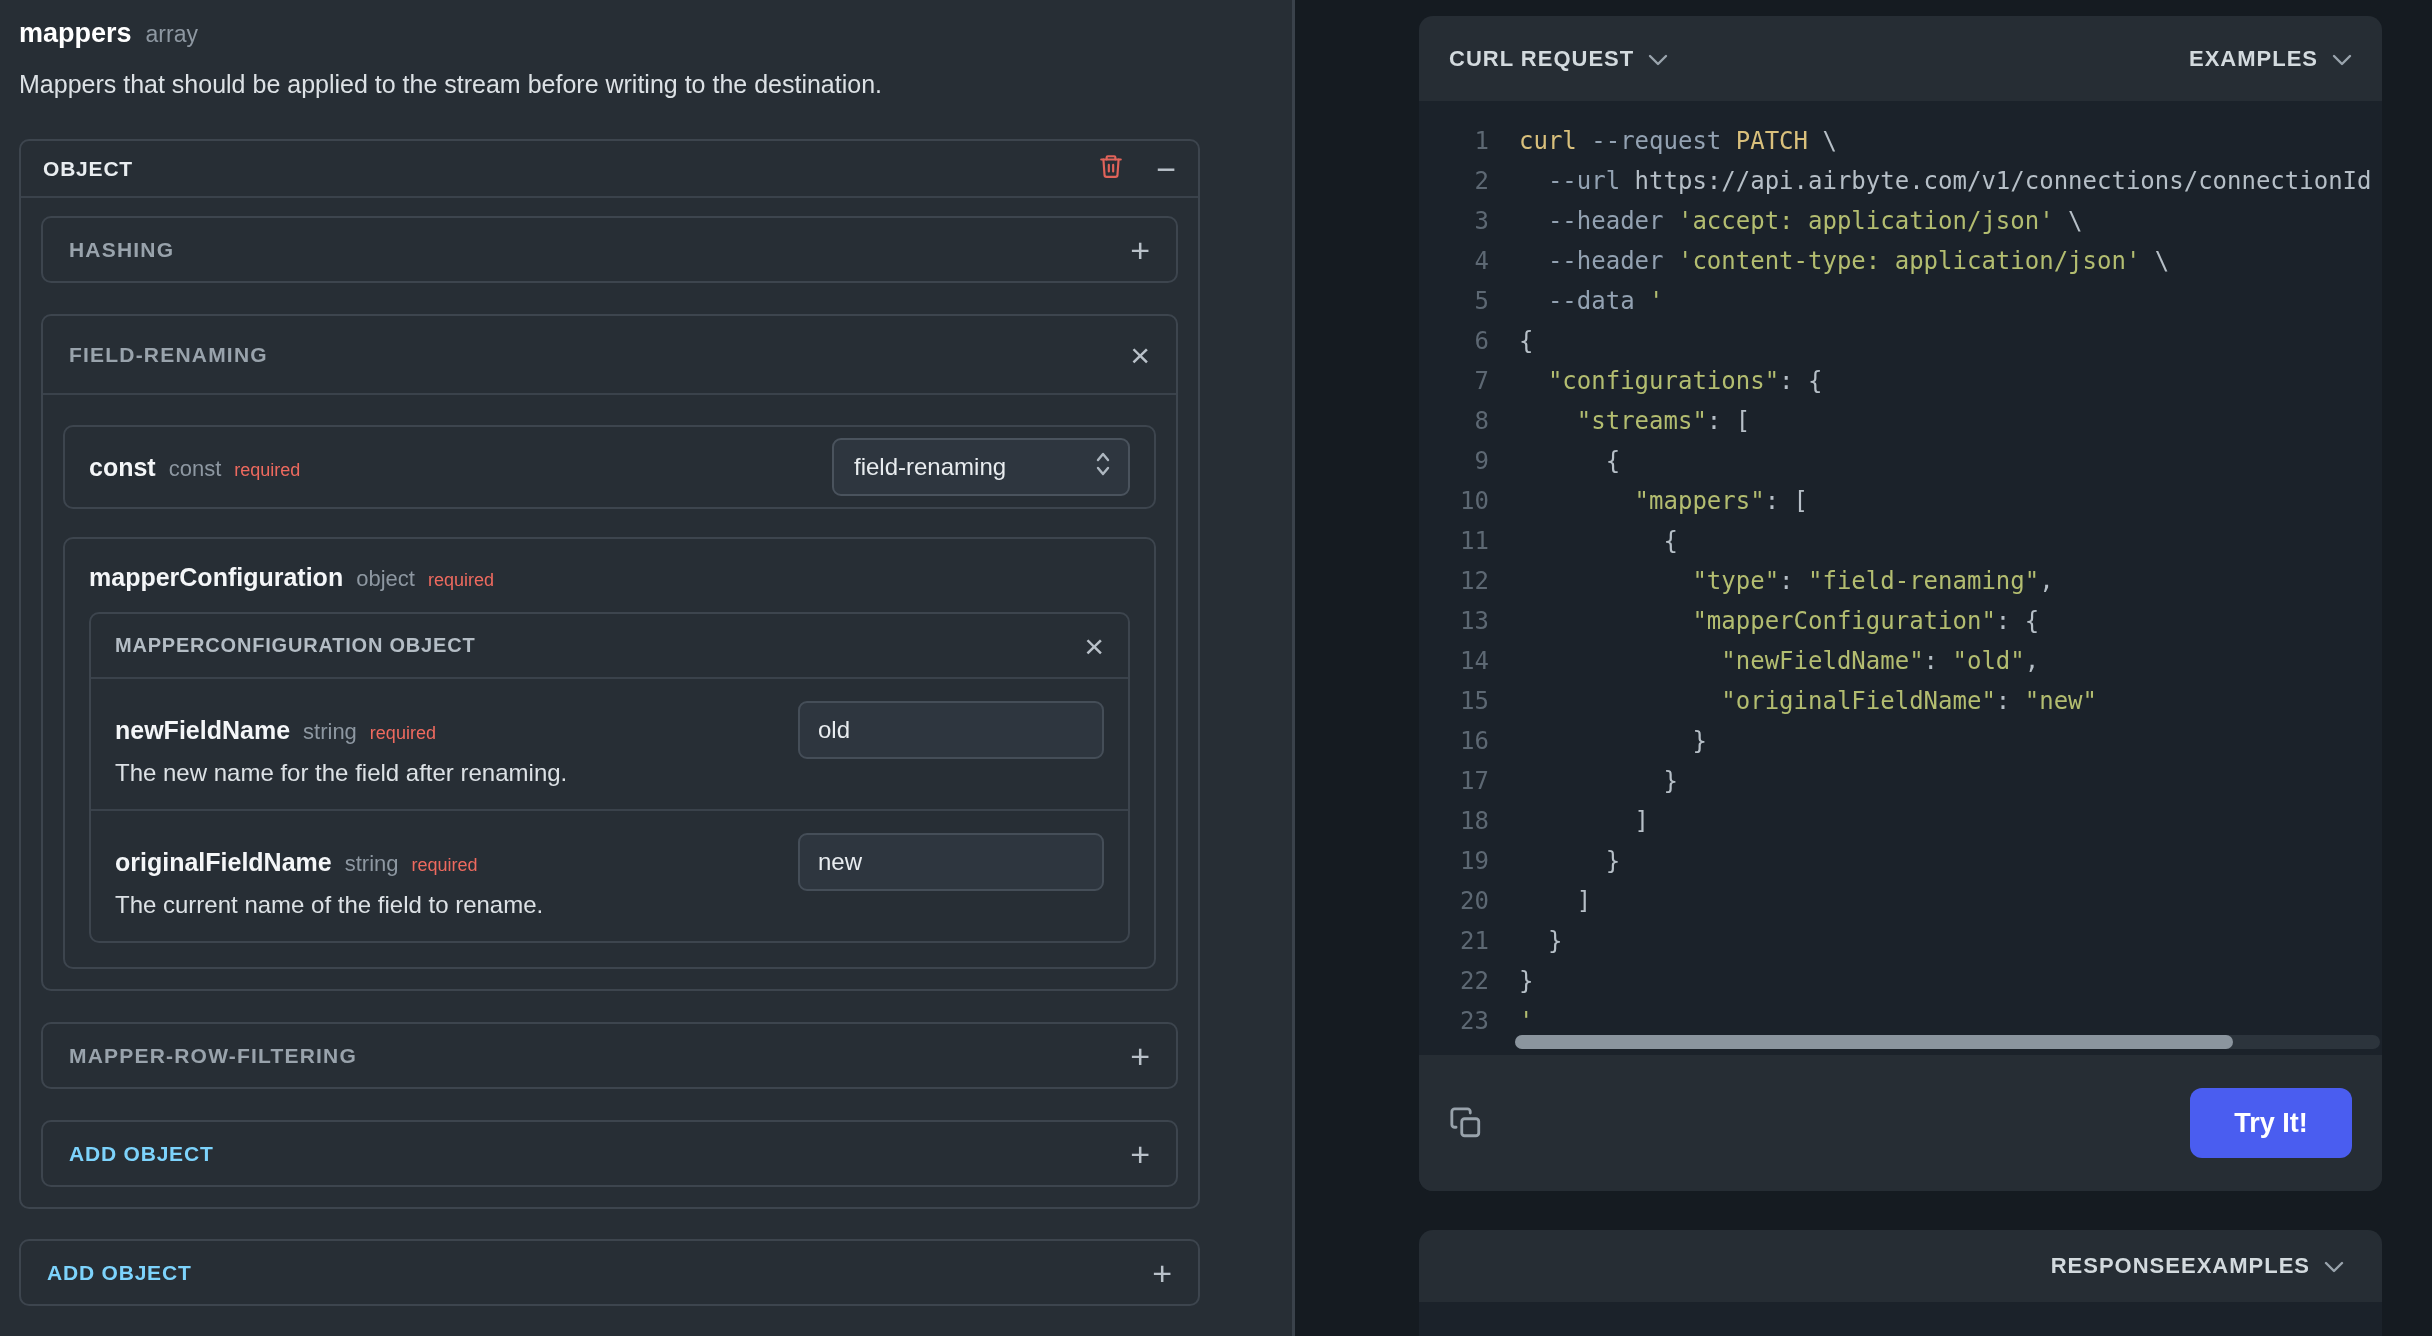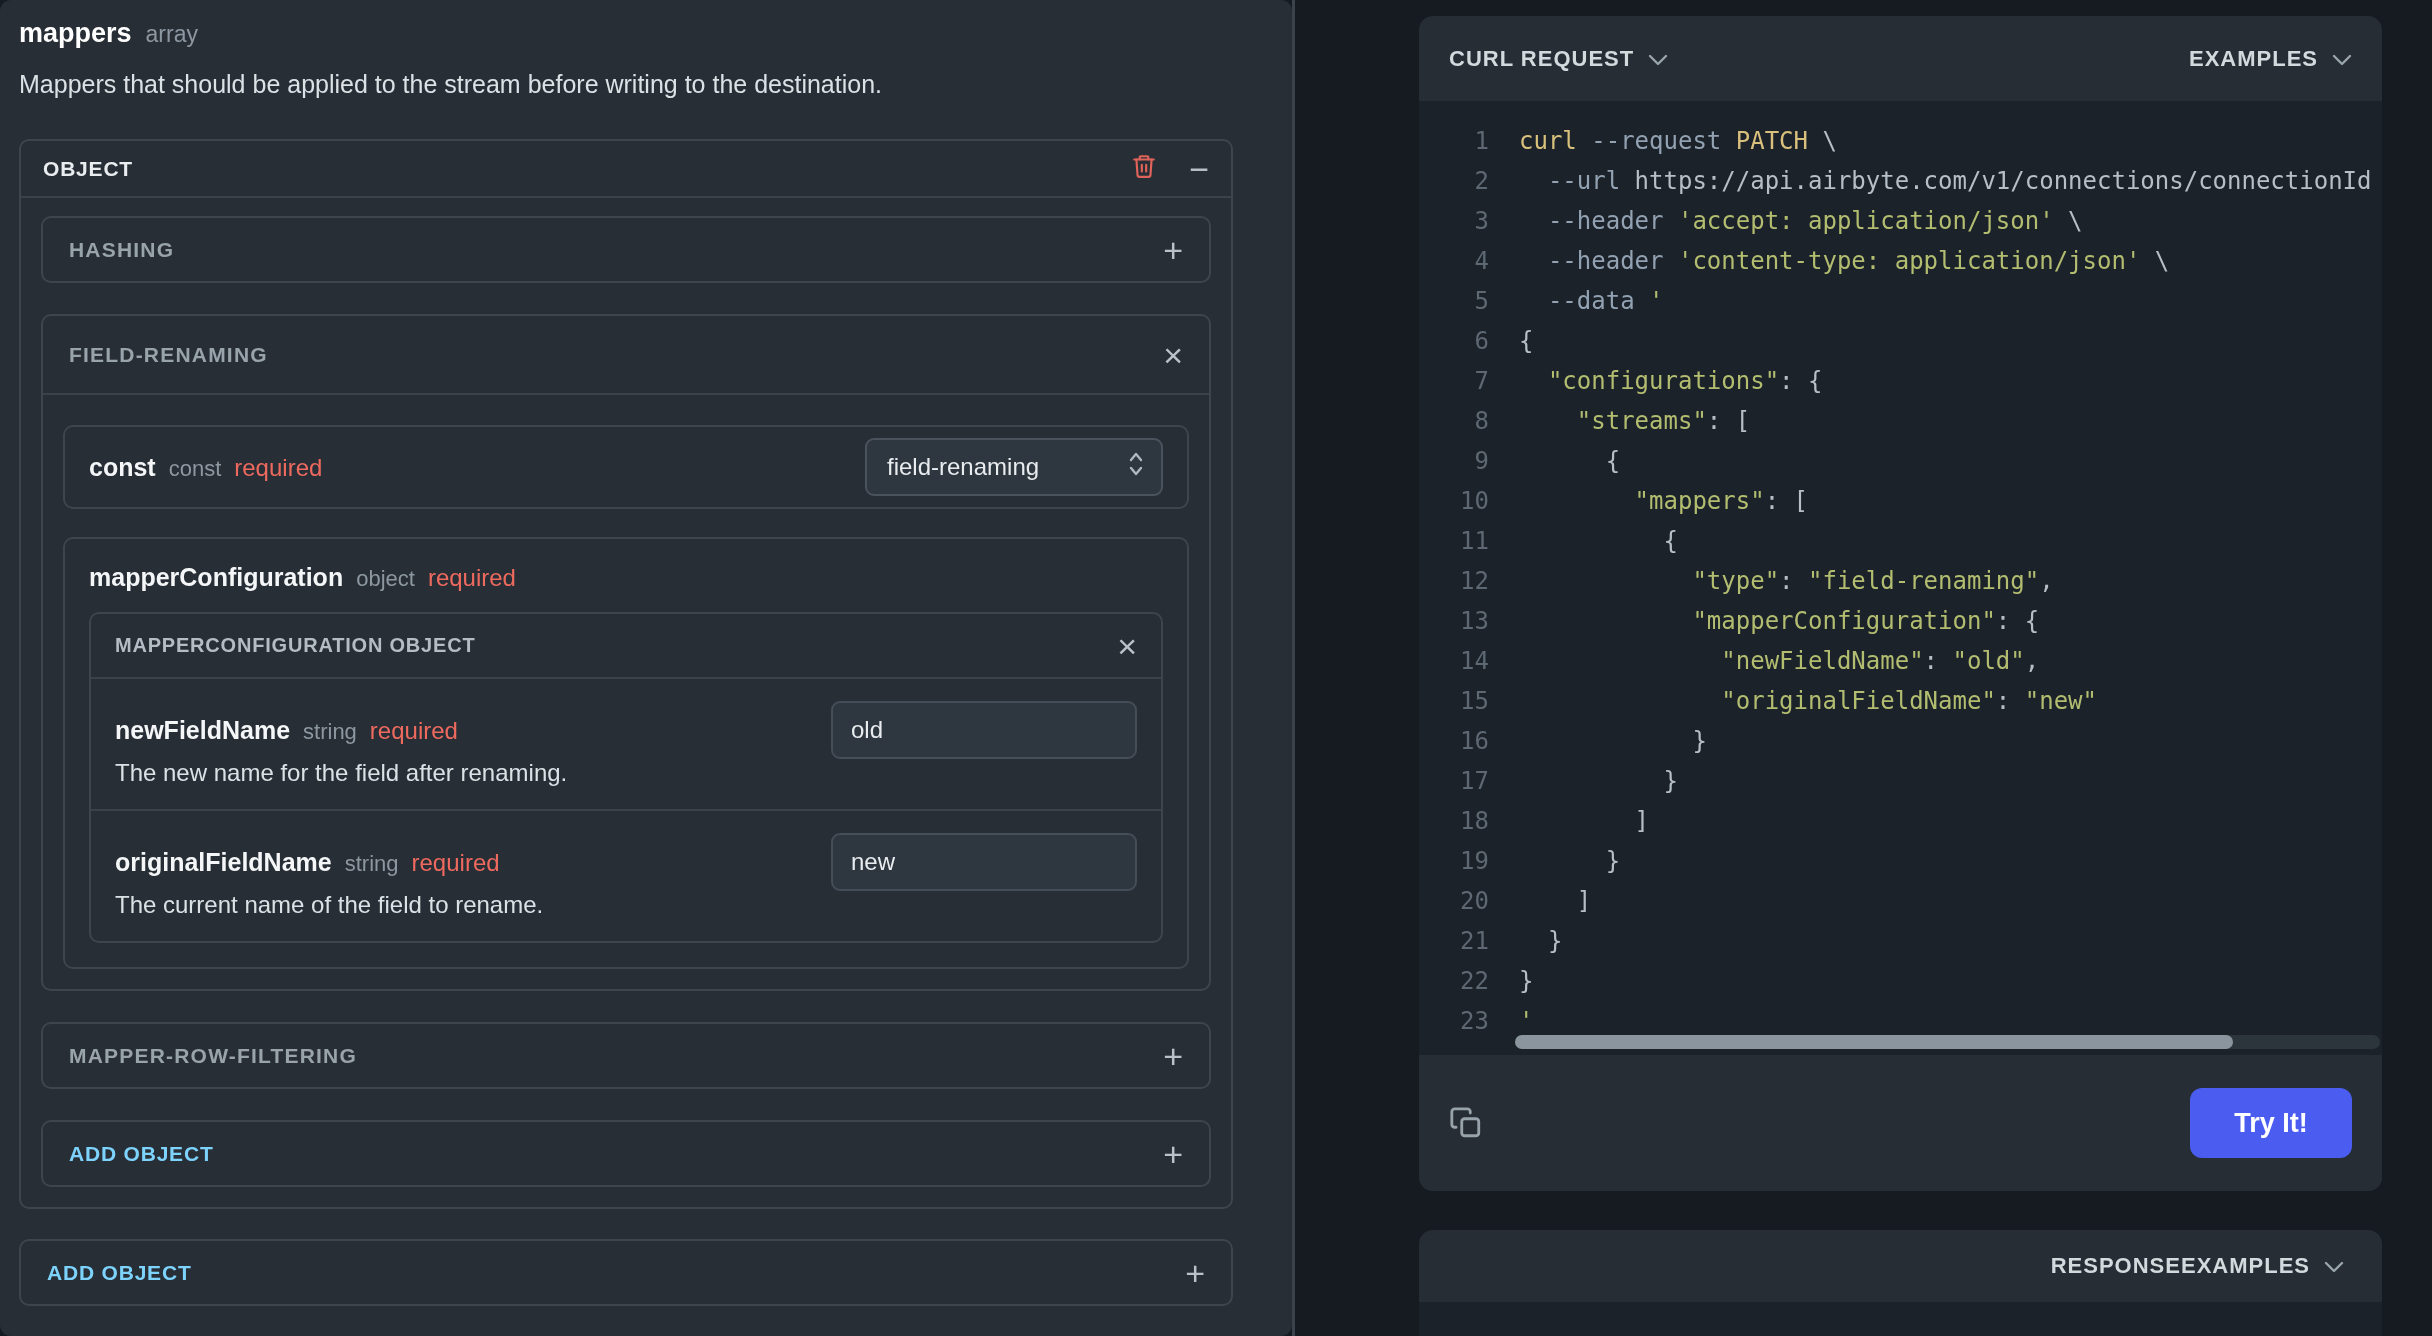--- a/index.html
+++ b/index.html
@@ -8,22 +8,21 @@
     background: #151b21;
     font-family: "Liberation Sans", sans-serif;
     position: relative;
     color: #e8ecef;
   }
 
   
   .left-pane {
     position: absolute; left: 0; top: 0; bottom: 0; width: 1292px;
     background: #272e35;
-    padding: 18px 59px 0 19px;
-    border-radius: 11px;
+    padding: 18px 92px 0 19px;
   }
   .pane-divider {
     position: absolute; left: 1292px; top: 0; bottom: 0; width: 3px;
     background: #3a424b;
   }
   .field-head { display: flex; align-items: baseline; gap: 14px; }
   .fname { font-size: 27px; font-weight: bold; color: #ffffff; }
   .ftype { font-size: 23px; color: #8d97a1; }
   .fdesc { margin-top: 18px; font-size: 25px; line-height: 34px; color: #dce1e5; }
 
@@ -50,21 +49,21 @@
   .section-title { font-size: 21px; font-weight: bold; letter-spacing: 1.2px; color: #99a3ac; }
   .section-title.bright { color: #7dd3fc; letter-spacing: 0.8px; }
 
   .fr-body { padding: 30px 20px 20px; }
   .prop-box { border: 2px solid #3d454e; border-radius: 10px; }
   .prop-box.row { height: 84px; padding: 0 24px; display: flex; justify-content: space-between; align-items: center; }
   .prop-box.block { margin-top: 28px; padding: 24px; }
   .prop-label { display: flex; align-items: baseline; gap: 13px; }
   .prop-name { font-size: 25px; font-weight: bold; color: #f4f6f8; }
   .prop-kind { font-size: 22px; color: #8d97a1; }
-  .prop-req  { font-size: 24px; color: #ee6a5f; }
+  .prop-req  { font-size: 18px; color: #ee6a5f; }
 
   .select-control {
     display: flex; justify-content: space-between; align-items: center;
     width: 298px; height: 58px; padding: 0 16px 0 20px;
     background: #2e363f; border: 2px solid #4a535d; border-radius: 9px;
     font-size: 24px; color: #e8ecef; cursor: pointer;
   }
 
   .nested-card { margin-top: 20px; border: 2px solid #3d454e; border-radius: 10px; }
   .nested-head {

